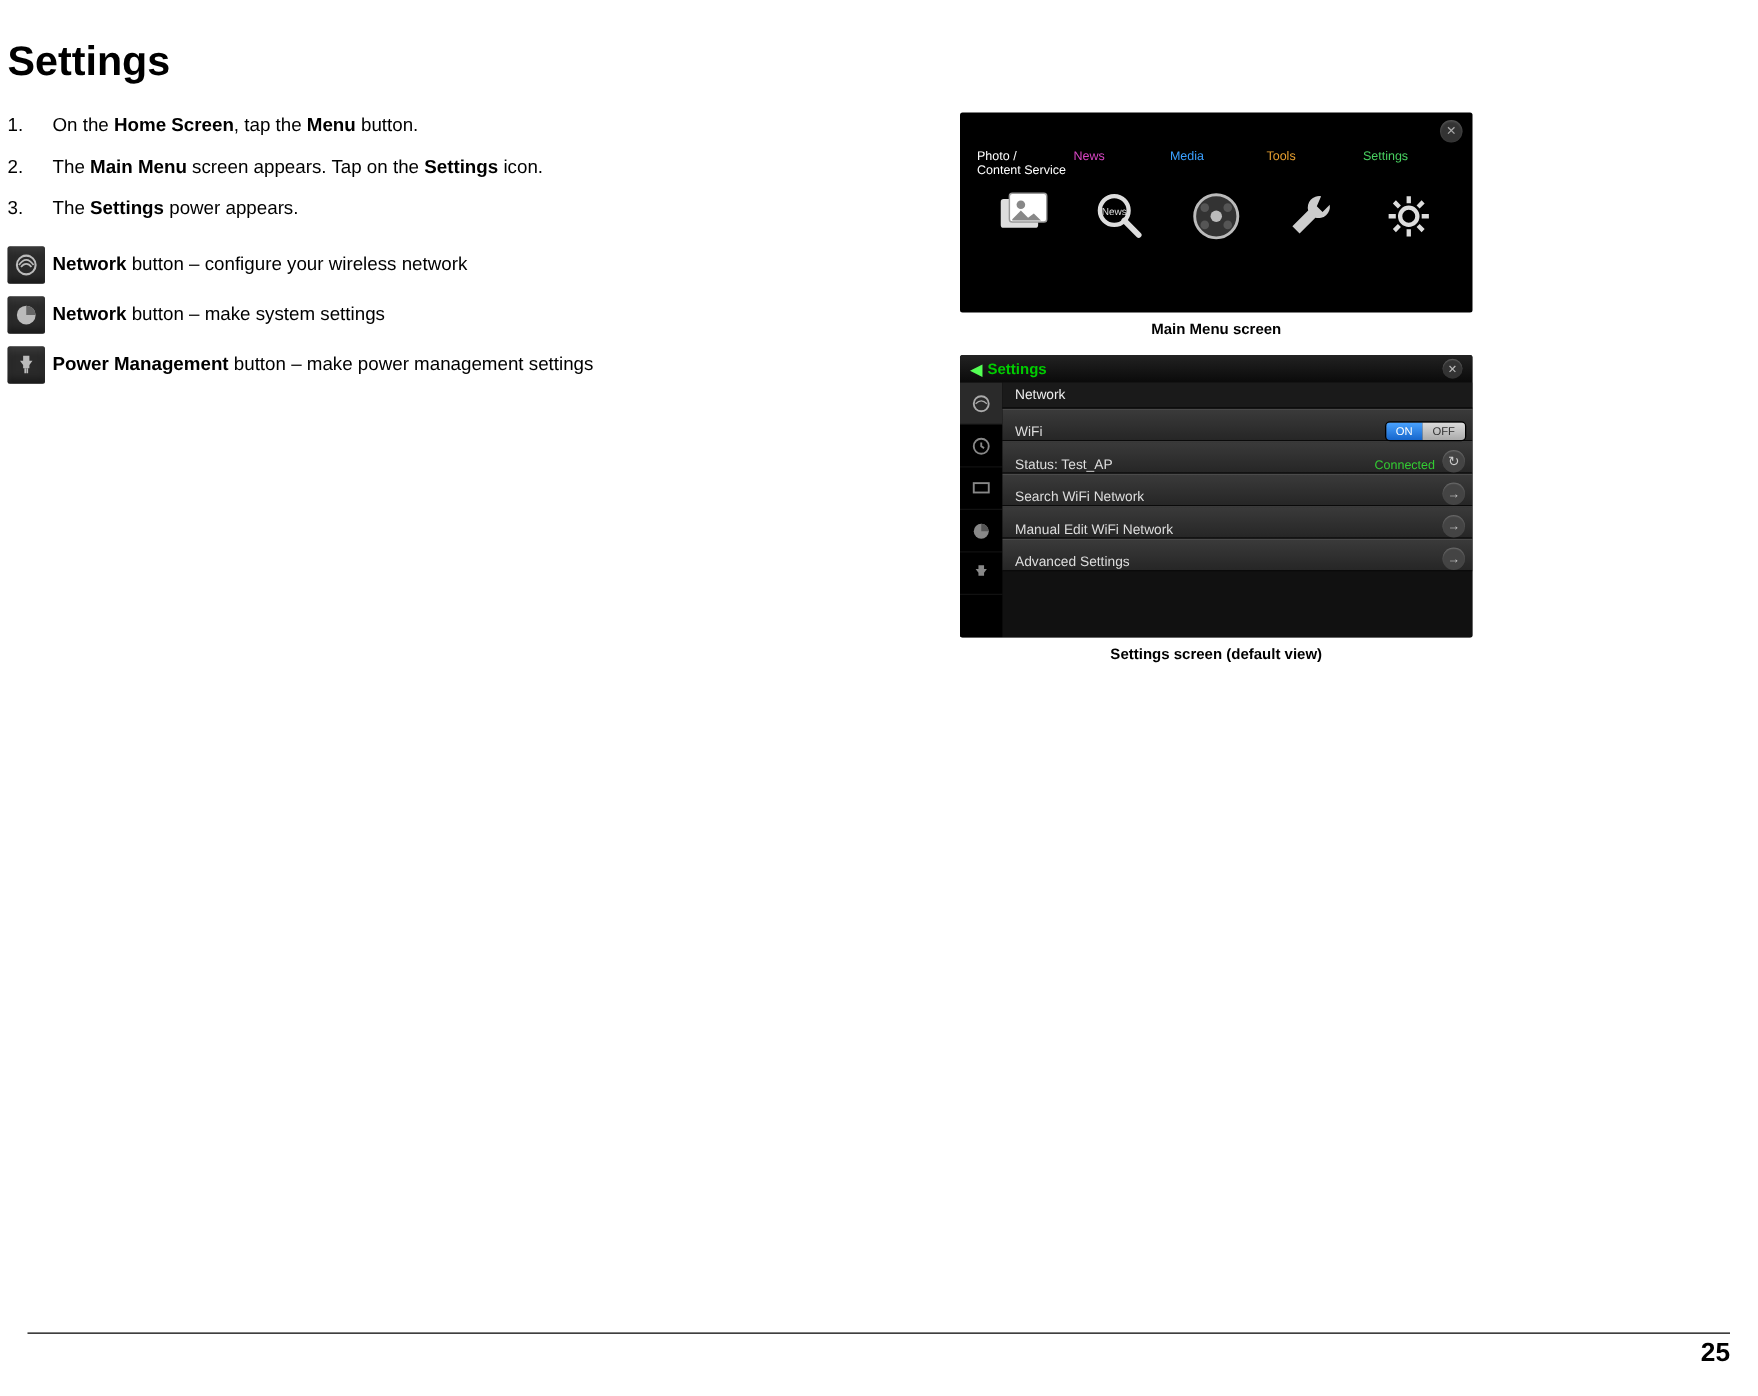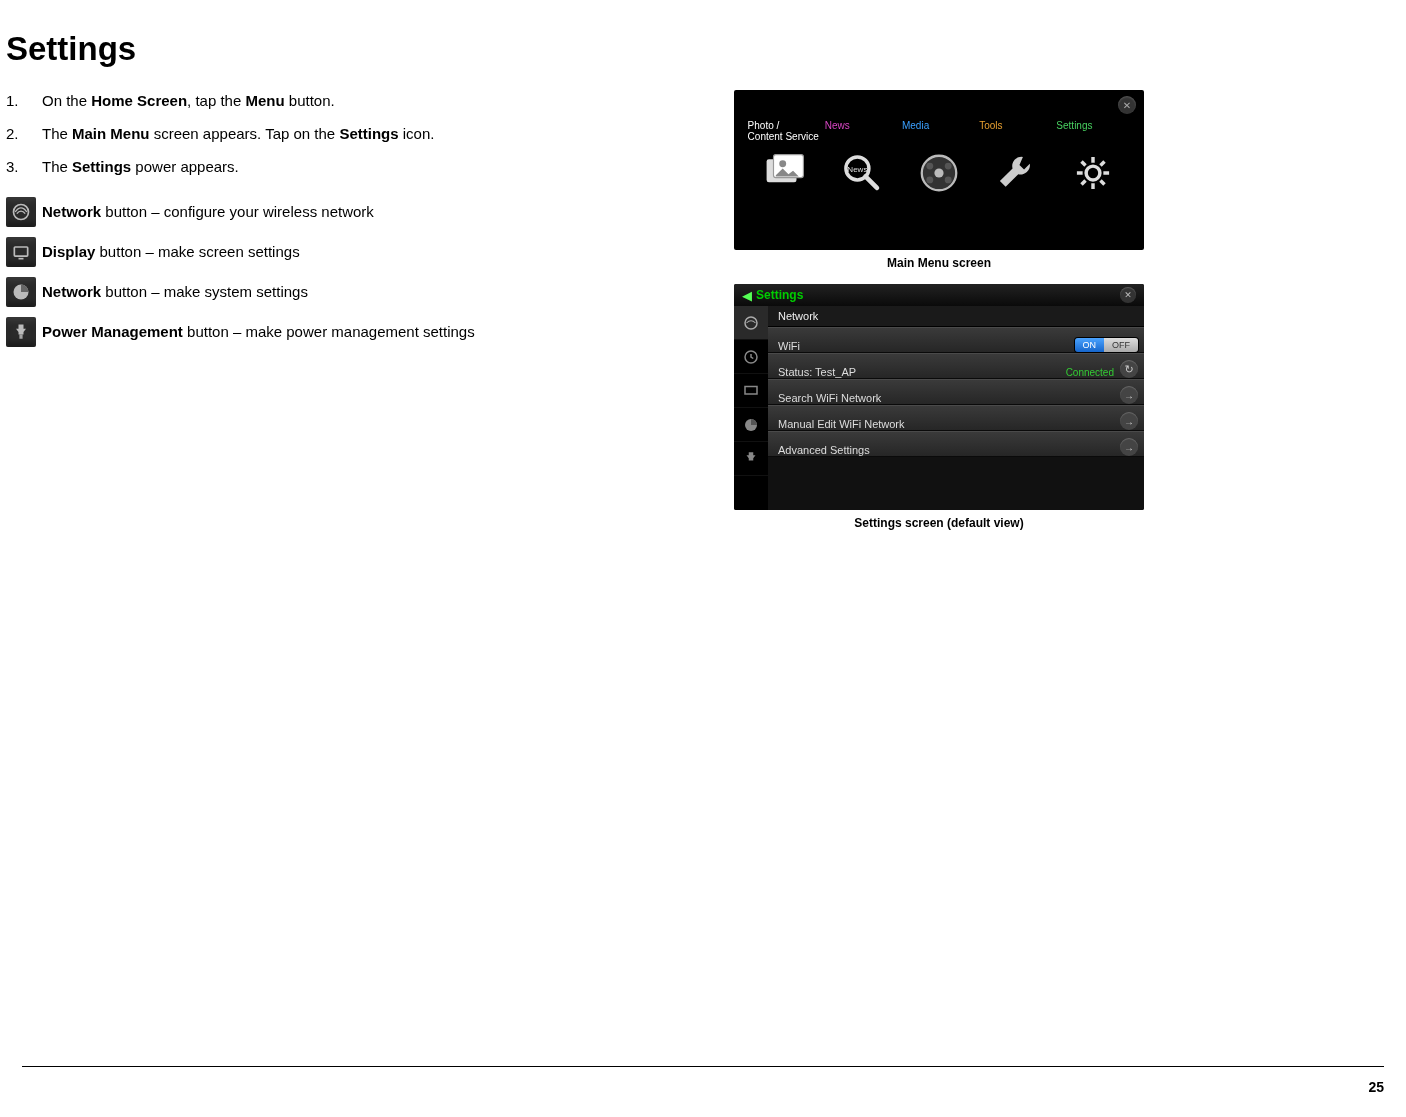--- a/index.html
+++ b/index.html
@@ -7,21 +7,21 @@
     font-family: Arial, Helvetica, sans-serif;
     font-size: 15px;
     color: #000;
     background: #fff;
     width: 1406px;
     height: 1117px;
     position: relative;
     padding: 30px 22px 0 6px;
   }
   h1 { font-size: 33px; font-weight: bold; margin-bottom: 22px; }
-  .cols { display: flex; gap: 18px; }
+  .cols { display: flex; gap: 52px; }
   .left { flex: 0 0 700px; }
   .right { flex: 0 0 410px; margin-left: 10px; }
   ol { list-style: none; counter-reset: item; }
   ol > li { counter-increment: item; padding-left: 36px; position: relative; margin-bottom: 12px; line-height: 1.4; }
   ol > li::before { content: counter(item) "."; position: absolute; left: 0; }
   .icon-line { display: flex; align-items: center; margin-bottom: 10px; line-height: 1.3; }
   .icon-box {
     width: 30px; height: 30px; background: #2a2a2a; border-radius: 2px;
     display: flex; align-items: center; justify-content: center;
     margin-right: 6px; flex-shrink: 0;
@@ -59,21 +59,21 @@
   .ss-row .right-ic { width:18px; height:18px; border-radius:50%; background:#444; display:flex; align-items:center; justify-content:center; box-shadow: inset 0 1px 1px rgba(255,255,255,0.2); }
   .ss-row .arrow::before { content:"→"; color:#ccc; font-size:10px; }
   .ss-row .refresh::before { content:"↻"; color:#ccc; font-size:11px; }
   .toggle { display:flex; font-size:9px; border-radius:3px; overflow:hidden; box-shadow: 0 0 0 1px #000; }
   .toggle span { padding: 2px 8px; }
   .toggle .on { background: linear-gradient(#4aa3ff,#1666cc); color:#fff; }
   .toggle .off { background: linear-gradient(#ddd,#aaa); color:#333; }
   .status-connected { color:#3c3; font-size:10px; margin-right:6px; }
 
   .footer-line { position:absolute; bottom:50px; left:22px; right:22px; border-top:1px solid #000; }
-  .page-num { position:absolute; bottom:22px; right:22px; font-weight:bold; font-size:14px;margin-left:44px; }
+  .page-num { position:absolute; bottom:22px; right:22px; font-weight:bold; font-size:21px;margin-left:44px; }
 </style>
 </head>
 <body>
 
 <h1>Settings</h1>
 
 <div class="cols">
   <div class="left">
     <ol>
       <li>
@@ -94,29 +94,20 @@
         <svg viewBox="0 0 24 24">
             <circle cx="12" cy="12" r="9" fill="none" stroke="#bbb" stroke-width="2"></circle>
             <path d="M5 12c2-3 5-5 7-5 3 0 5 2 7 5" fill="none" stroke="#bbb" stroke-width="1.6"></path>
             <path d="M7 14c1.5-2 3.5-3 5-3s3.5 1 5 3" fill="none" stroke="#bbb" stroke-width="1.6"></path>
           </svg>
       </div>
       <span><b>Network</b><span> button – configure your wireless network</span></span>
     </div>
 
 
-    <div class="icon-line">
-      <div class="icon-box">
-        <svg viewBox="0 0 24 24">
-            <rect x="4" y="6" width="16" height="11" rx="1" fill="none" stroke="#bbb" stroke-width="2"></rect>
-            <path d="M9 20h6" stroke="#bbb" stroke-width="2"></path>
-          </svg>
-      </div>
-      <span><b>Display</b><span> button – make screen settings</span></span>
-    </div>
 
     <div class="icon-line">
       <div class="icon-box">
         <svg viewBox="0 0 24 24">
             <circle cx="12" cy="12" r="9" fill="#bbb"></circle>
             <path d="M12 3 A9 9 0 0 1 21 12 L12 12 Z" fill="#666"></path>
           </svg>
       </div>
       <span><b>Network</b><span> button – make system settings</span></span>
     </div>

